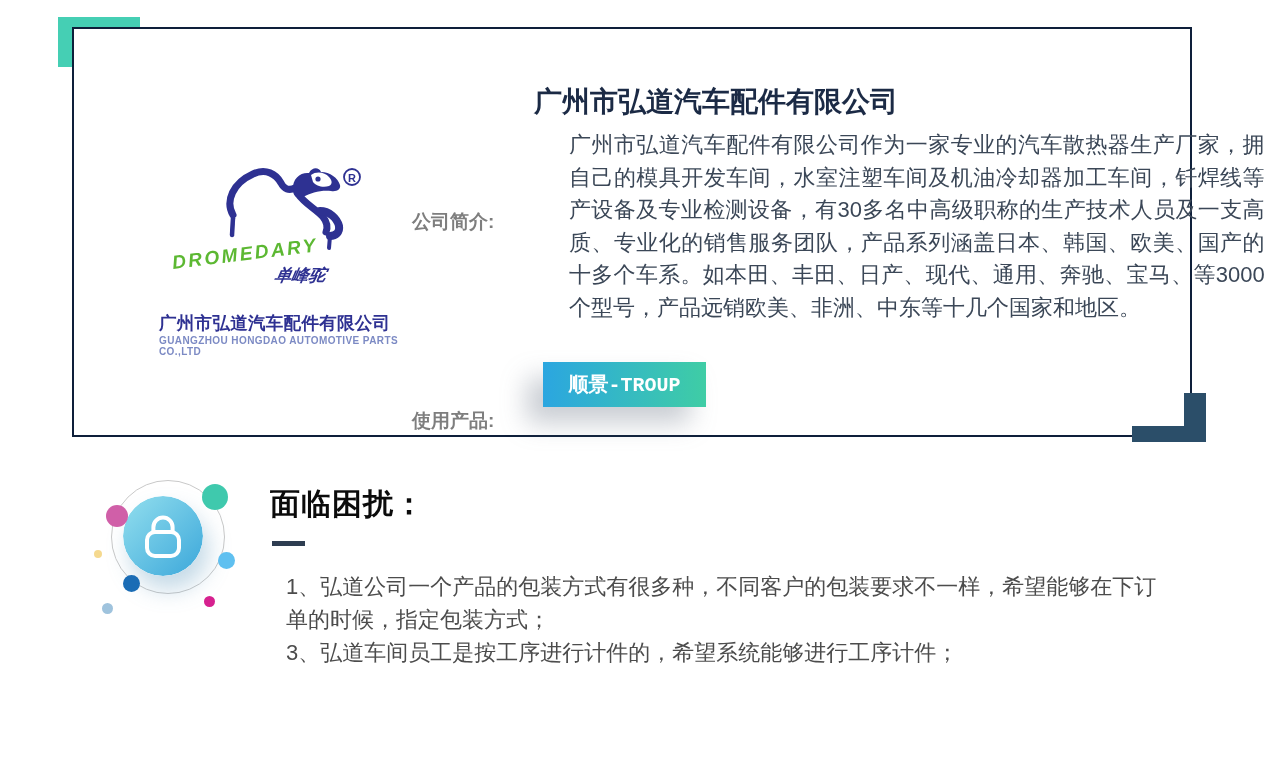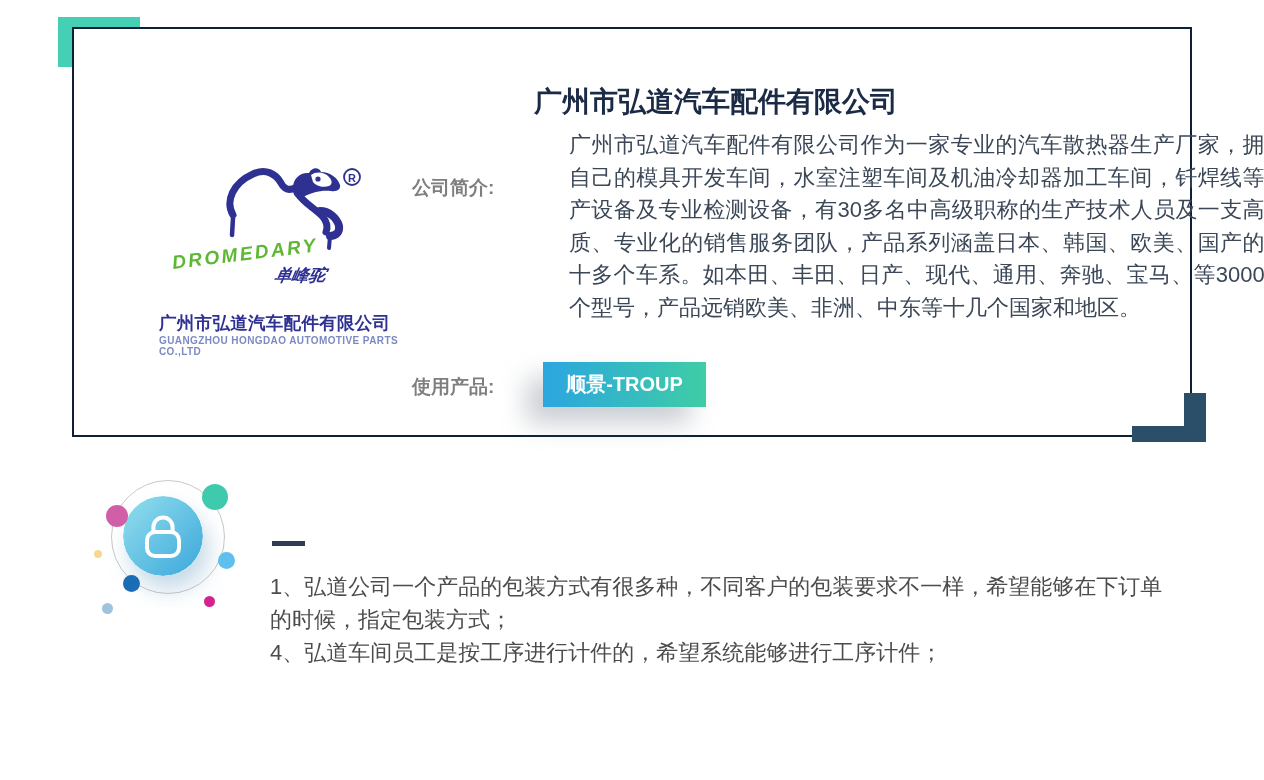--- a/index.html
+++ b/index.html
@@ -14,53 +14,53 @@
   .corner-teal-v { position:absolute; left:58px; top:17px; width:25px; height:50px; background:#45cfb4; }
   .corner-slate-h { position:absolute; left:1132px; top:426px; width:74px; height:16px; background:#2b4e69; }
   .corner-slate-v { position:absolute; left:1184px; top:393px; width:22px; height:49px; background:#2b4e69; }
 
   .camel-logo { position:absolute; left:95px; top:132px; width:200px; height:125px; }
   .logo-company-cn { position:absolute; left:85px; top:282px; width:240px;
           font-size:17.5px; font-weight:bold; color:#2e3192; letter-spacing:.3px; }
   .logo-company-en { position:absolute; left:85px; top:306px; width:260px;
           font-size:10px; font-weight:bold; color:#7c8ac4; letter-spacing:.4px; }
 
-  .side-label { position:absolute; font-size:19px; font-weight:bold; color:#7e7e7e; }
+  .side-label { position:absolute; font-size:19px; font-weight:bold; color:#7e7e7e;margin-top:34px; }
   .label-profile { left:338px; top:146px; }
   .label-product { left:338px; top:345px;text-align:center; }
 
   .card-title { position:absolute; left:460px; top:54px; font-size:28px; font-weight:bold; color:#1b2a45; }
   .card-desc { position:absolute; left:460px; top:100px; width:718px;
           font-size:22px; line-height:32.5px; color:#3b4757; text-align:justify;margin-left:35px; }
 
   .product-btn { position:absolute; left:469px; top:333px; width:163px; height:45px;
           border:none; cursor:pointer; display:flex; align-items:center; justify-content:center;
           background:linear-gradient(90deg,#2ba6e0 0%,#3fcda5 100%);
-          color:#fff; font-size:20px; font-weight:bold; font-family:Liberation Sans, sans-serif;
+          color:#fff; font-size:20px; font-weight:bold; font-family:Liberation Mono, monospace;
           box-shadow:-16px 16px 26px rgba(120,130,145,.40); }
 
   
   .ring { position:absolute; left:111px; top:480px; width:114px; height:114px;
           border:1px solid #c9c9c9; border-radius:50%; }
   .lock-circle { position:absolute; left:123px; top:496px; width:80px; height:80px;
           border-radius:50%; box-shadow:6px 14px 22px rgba(90,150,185,.35); }
   .dot { position:absolute; border-radius:50%; }
   .dot-teal    { left:202px; top:484px; width:26px; height:26px; background:#3fc9ad; }
   .dot-pink    { left:106px; top:505px; width:22px; height:22px; background:#d05fa8; }
   .dot-yellow  { left:94px;  top:550px; width:8px;  height:8px;  background:#f5d98f; }
   .dot-blue    { left:123px; top:575px; width:17px; height:17px; background:#1a6cb5; }
   .dot-sky     { left:218px; top:552px; width:17px; height:17px; background:#5fc0f0; }
   .dot-magenta { left:204px; top:596px; width:11px; height:11px; background:#d6218f; }
   .dot-pale    { left:102px; top:603px; width:11px; height:11px; background:#9fc3dd; }
 
   .troubles-heading { position:absolute; left:270px; top:484px;
           font-size:30px; font-weight:bold; color:#0b0b0b; letter-spacing:1px; }
   .heading-dash { position:absolute; left:272px; top:541px; width:33px; height:5px; background:#2e3d51; }
   .troubles-list { position:absolute; left:270px; top:570px; width:904px; }
-  .trouble-item { font-size:22px; line-height:33px; color:#4c4c4c; }
+  .trouble-item { font-size:22px; line-height:33px; color:#4c4c4c;margin-left:16px; }
 </style>
 </head>
 <body>
 
 <div class="page">
 
   <div class="corner-teal-h"></div>
   <div class="corner-teal-v"></div>
 
   <div class="card">
@@ -112,20 +112,21 @@
     <rect x="30" y="45" width="40" height="30" rx="10" fill="none" stroke="#ffffff" stroke-width="5"></rect>
   </svg>
   <span class="dot dot-teal"></span>
   <span class="dot dot-pink"></span>
   <span class="dot dot-yellow"></span>
   <span class="dot dot-blue"></span>
   <span class="dot dot-sky"></span>
   <span class="dot dot-magenta"></span>
   <span class="dot dot-pale"></span>
 
+  <h2 class="troubles-heading">面临困扰：</h2>
   <div class="heading-dash"></div>
 
   <div class="troubles-list">
     <div class="trouble-item">1、弘道公司一个产品的包装方式有很多种，不同客户的包装要求不一样，希望能够在下订单的时候，指定包装方式；</div>
-    <div class="trouble-item">4、弘道车间员工是按工序进行计件的，希望系统能够进行工序计件；</div>
+    <div class="trouble-item">3、弘道车间员工是按工序进行计件的，希望系统能够进行工序计件；</div>
   </div>
 
 </div>
 
 </body></html>

